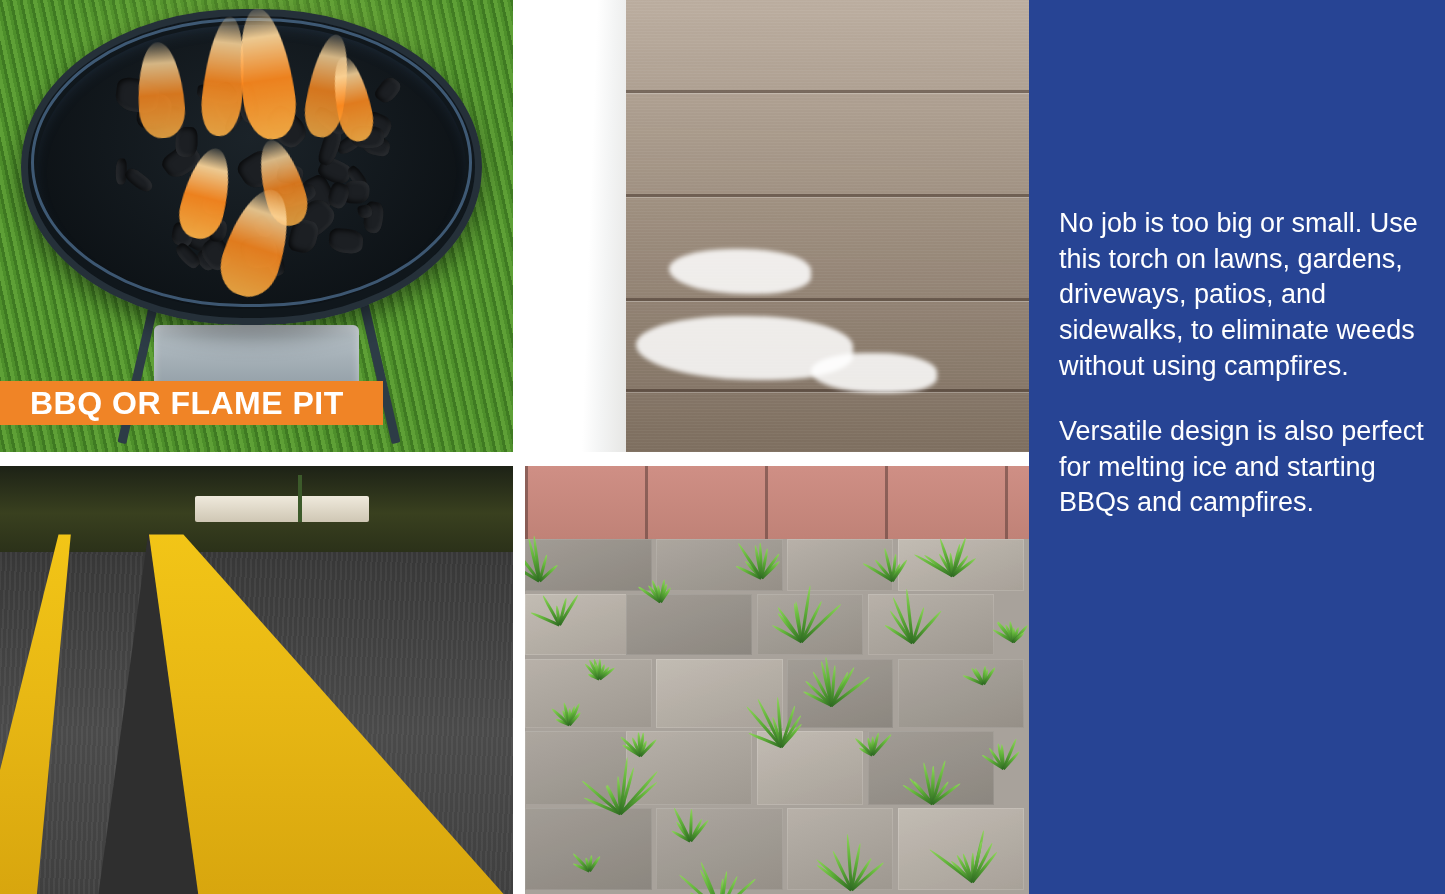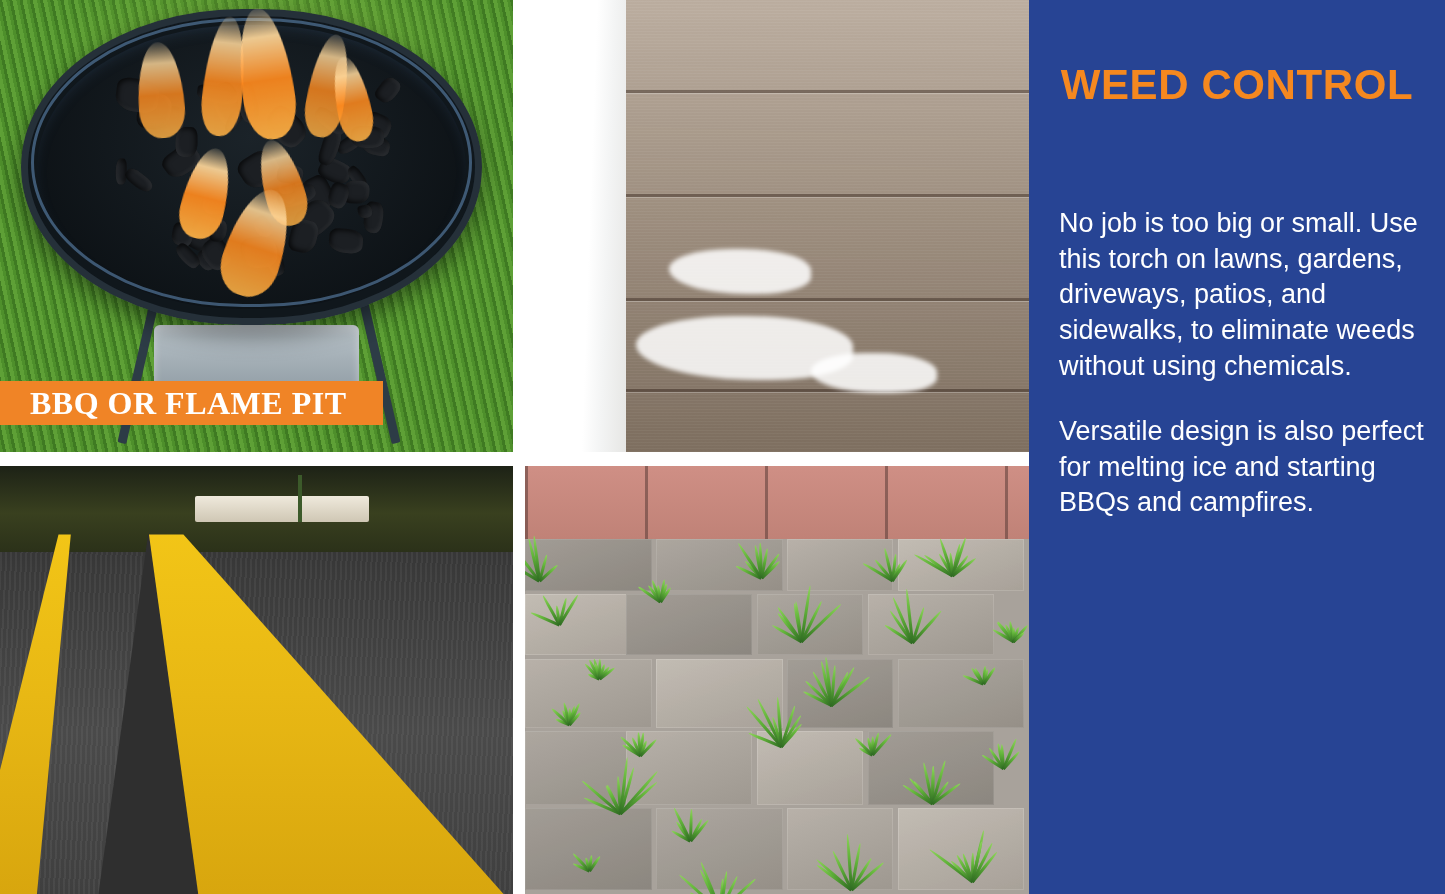--- a/index.html
+++ b/index.html
@@ -98,21 +98,21 @@
     border-radius:60% 60% 0 0; transform-origin:50% 100%; display:block; }
 
   
   .caption {
     position:absolute; background:#f08426; color:#ffffff;
     font-family:"Liberation Sans Narrow","Liberation Sans", sans-serif;
     font-weight:bold; letter-spacing:.5px; white-space:nowrap;
     display:flex; align-items:center;
     text-transform:uppercase;
   }
-  .cap-bbq   { left:0;    top:381px; height:44px; width:383px; padding-left:30px; font-size:32px;font-family:Liberation Serif, serif; }
+  .cap-bbq   { left:0;    top:381px; height:44px; width:383px; padding-left:30px; font-size:32px; }
 
   
   .panel { position:absolute; left:1029px; top:0; width:416px; height:894px;
            background:#274494; color:#ffffff; }
 
   .headline { position:absolute; left:0; right:0; top:58px; text-align:center;
     font-family:"Liberation Sans Narrow","Liberation Sans", sans-serif;
     font-weight:bold; letter-spacing:.6px; line-height:1.0; text-transform:uppercase; }
   .headline .l1 { display:block; font-size:42px; color:#ffffff; }
   .headline .l2 { display:block; font-size:42px; color:#f5881f; margin-top:6px; }
@@ -478,22 +478,21 @@
             </div>
           </div>
       </div>
 
     </div>
   </div>
 
   <div class="panel">
 
     <div class="headline">
-      <span class="l2">WEED CONTROL</span>
     </div>
 
     <div class="body-copy">
-      <p>No job is too big or small. Use this torch on lawns, gardens, driveways, patios, and sidewalks, to eliminate weeds without using chemicals.</p>
+      <p>No job is too big or small. Use this torch on lawns, gardens, driveways, patios, and sidewalks, to eliminate weeds without using campfires.</p>
       <p>Versatile design is also perfect for melting ice and starting BBQs and campfires.</p>
     </div>
 
   </div>
 </div>
 
 </body></html>

